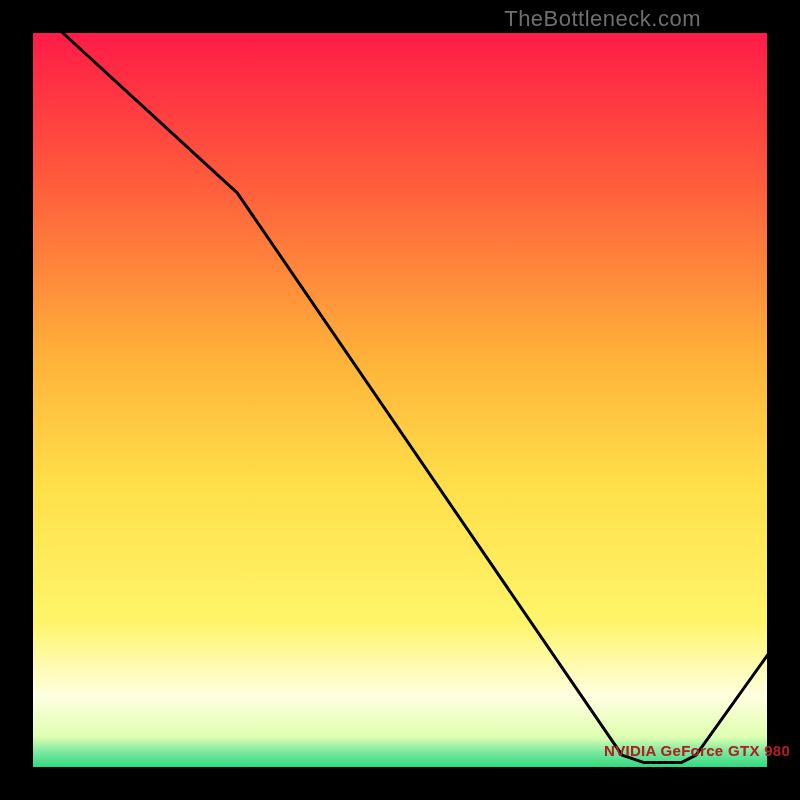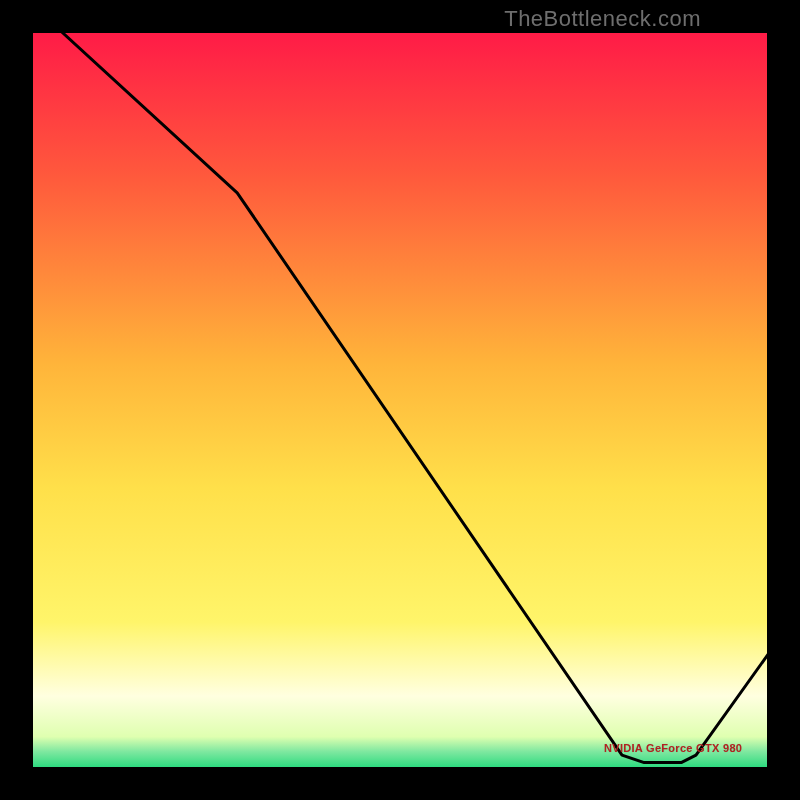--- a/index.html
+++ b/index.html
@@ -33,21 +33,21 @@
     border: 3px solid #000;
   }
   svg.curve {
     position: absolute;
     left: 0; top: 0; width: 100%; height: 100%;
     pointer-events: none;
   }
   .tick-label {
     position: absolute;
     color: #b22121;
-    font-size: 11px;
+    font-size: 15px;
     font-weight: 700;
     letter-spacing: 0.3px;
     white-space: nowrap;
     text-shadow: 0 0 1px rgba(0,0,0,0.15);
   }
 </style>
 </head>
 <body>
 
 <div class="stage">

